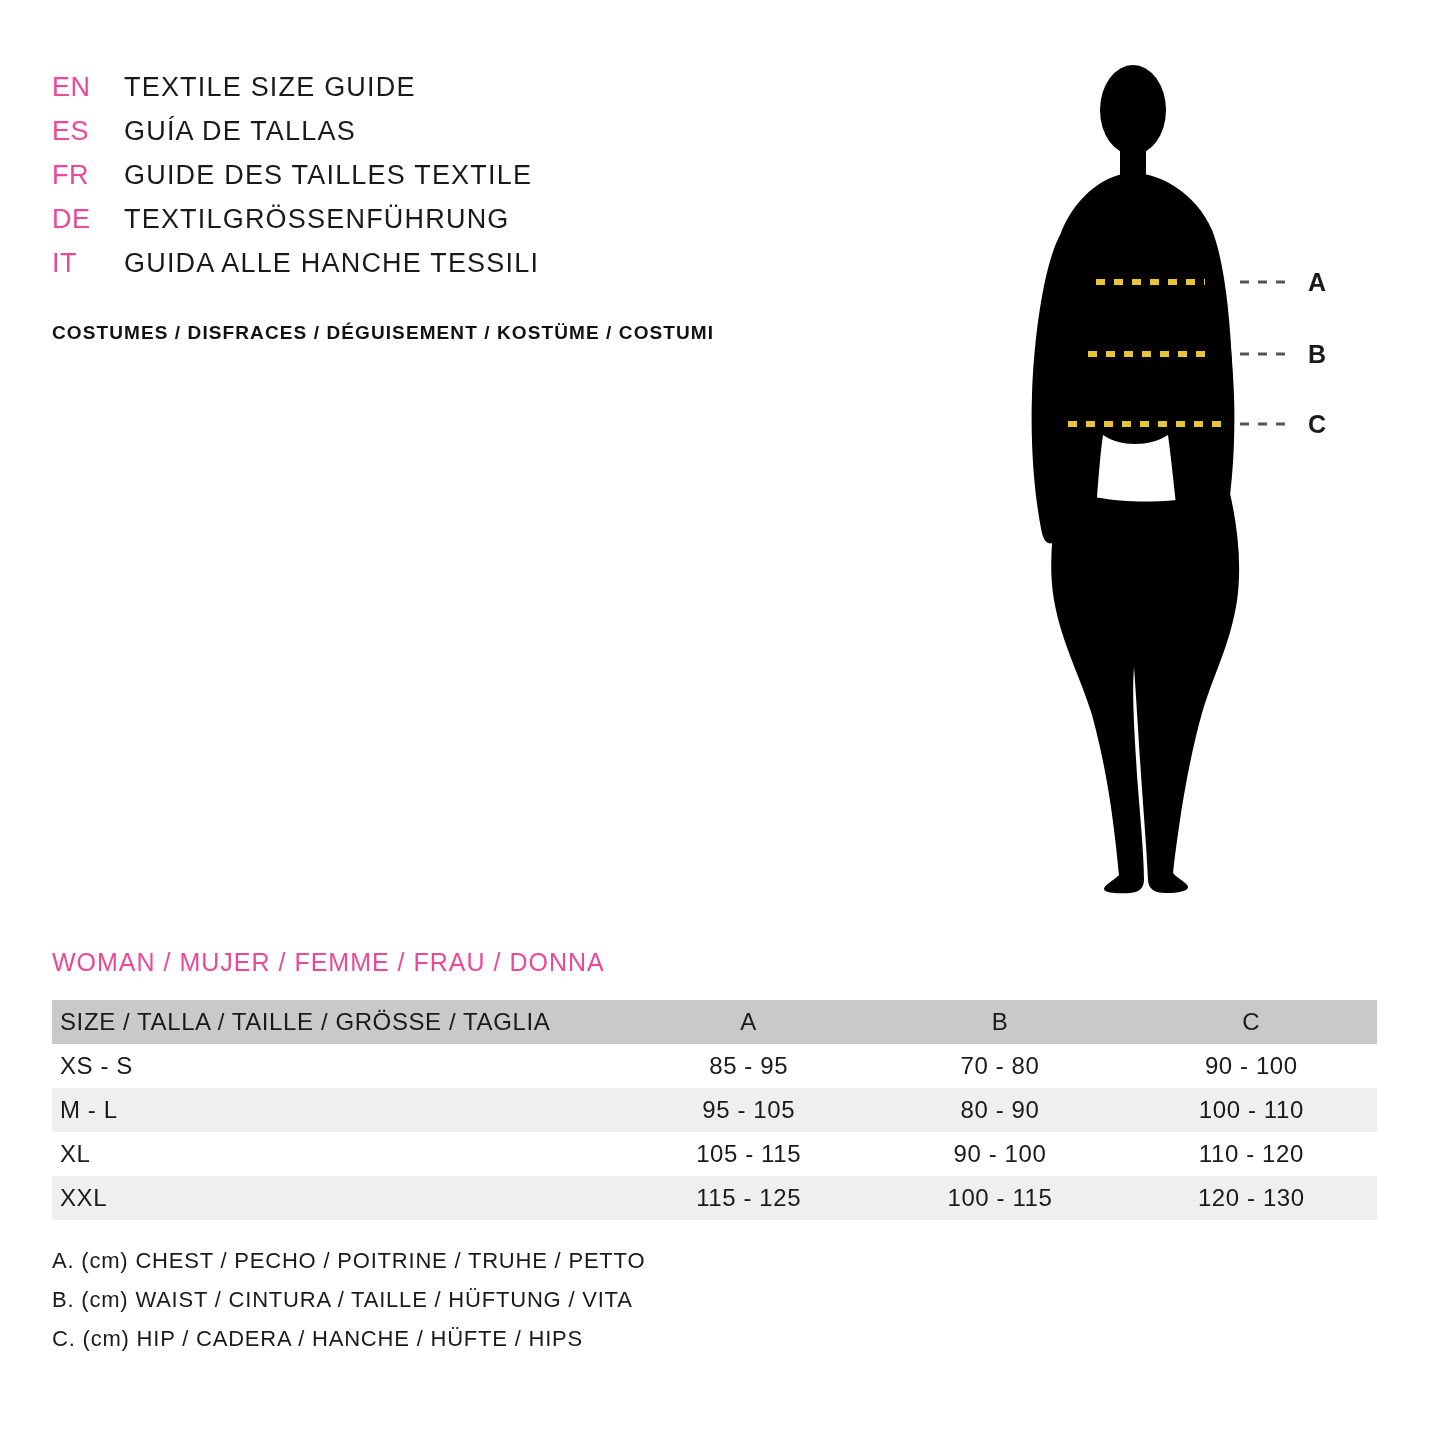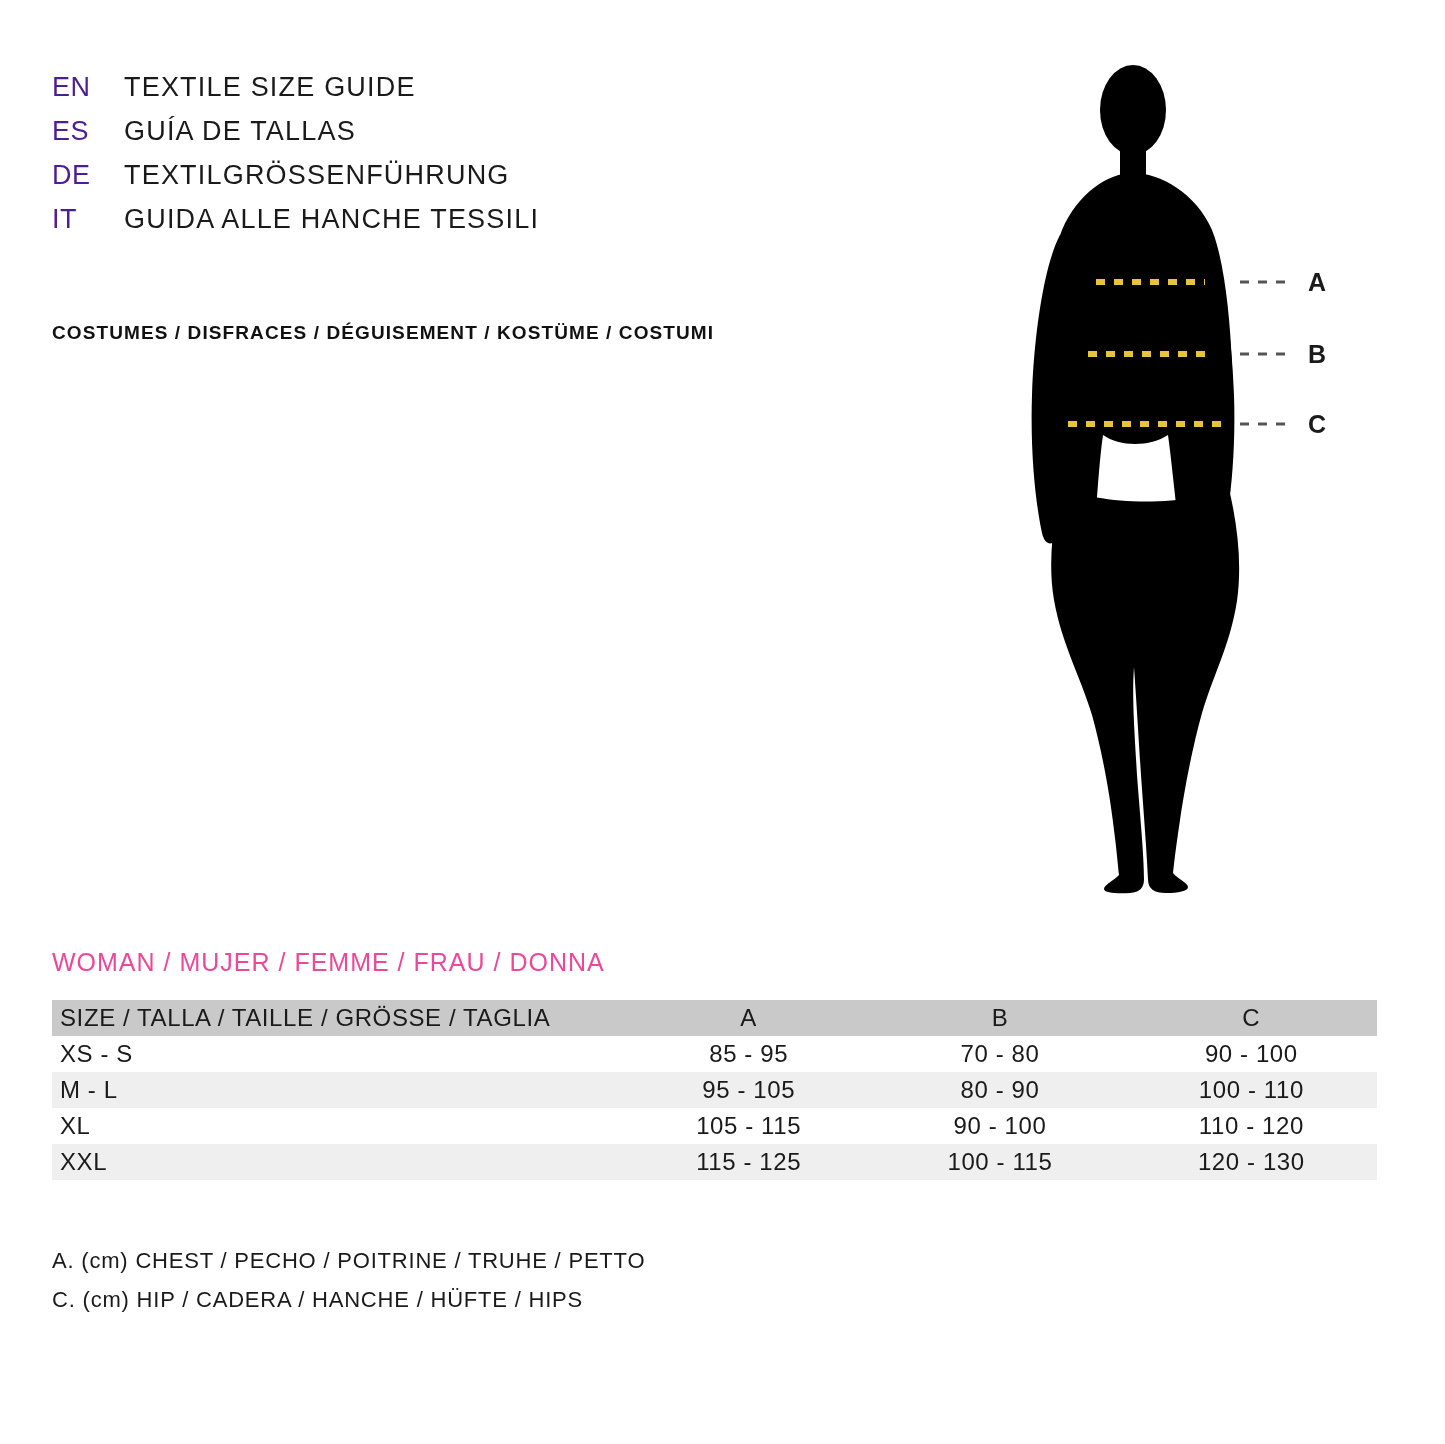--- a/index.html
+++ b/index.html
@@ -24,21 +24,21 @@
   }
   .lang-row {
     display: flex;
     align-items: baseline;
     height: 44px;
   }
   .lang-code {
     width: 72px;
     font-size: 27px;
     letter-spacing: 0.5px;
-    color: #4c1d95;
+    color: #ec4899;
   }
   .lang-text {
     font-size: 27px;
     letter-spacing: 1.2px;
     color: #1a1a1a;
   }
   .category-line {
     position: absolute;
     left: 52px;
     top: 322px;
@@ -84,21 +84,21 @@
     position: absolute;
     left: 52px;
     top: 1000px;
     width: 1325px;
     border-collapse: collapse;
     font-size: 24px;
   }
   table.size-table th,
   table.size-table td {
     padding: 0;
-    height: 36px;
+    height: 44px;
     font-weight: normal;
     letter-spacing: 0.6px;
   }
   table.size-table thead tr {
     background: #c9c9c9;
   }
   table.size-table th.first,
   table.size-table td.first {
     text-align: left;
     padding-left: 8px;
@@ -129,20 +129,24 @@
 <body>
 
 <div class="lang-block">
   <div class="lang-row">
     <span class="lang-code">EN</span>
     <span class="lang-text">TEXTILE SIZE GUIDE</span>
   </div>
   <div class="lang-row">
     <span class="lang-code">ES</span>
     <span class="lang-text">GUÍA DE TALLAS</span>
+  </div>
+  <div class="lang-row">
+    <span class="lang-code">FR</span>
+    <span class="lang-text">GUIDE DES TAILLES TEXTILE</span>
   </div>
   <div class="lang-row">
     <span class="lang-code">DE</span>
     <span class="lang-text">TEXTILGRÖSSENFÜHRUNG</span>
   </div>
   <div class="lang-row">
     <span class="lang-code">IT</span>
     <span class="lang-text">GUIDA ALLE HANCHE TESSILI</span>
   </div>
 </div>
@@ -251,14 +255,15 @@
       <td class="first">XXL</td>
       <td class="val">115 - 125</td>
       <td class="val">100 - 115</td>
       <td class="val">120 - 130</td>
     </tr>
   </tbody>
 </table>
 
 <div class="legend">
   <div class="legend-row">A. (cm) CHEST / PECHO / POITRINE / TRUHE / PETTO</div>
+  <div class="legend-row">B. (cm) WAIST / CINTURA / TAILLE / HÜFTUNG / VITA</div>
   <div class="legend-row">C. (cm) HIP / CADERA / HANCHE / HÜFTE / HIPS</div>
 </div>
 
 </body></html>

